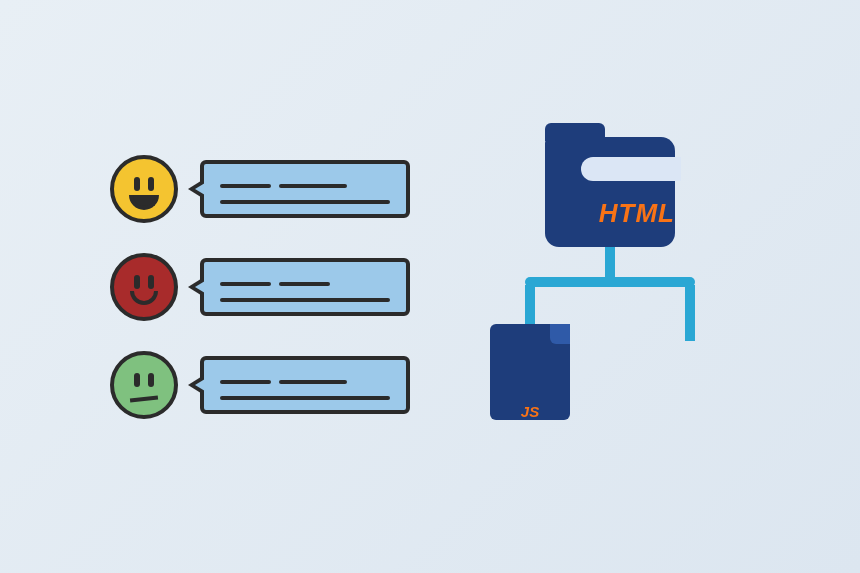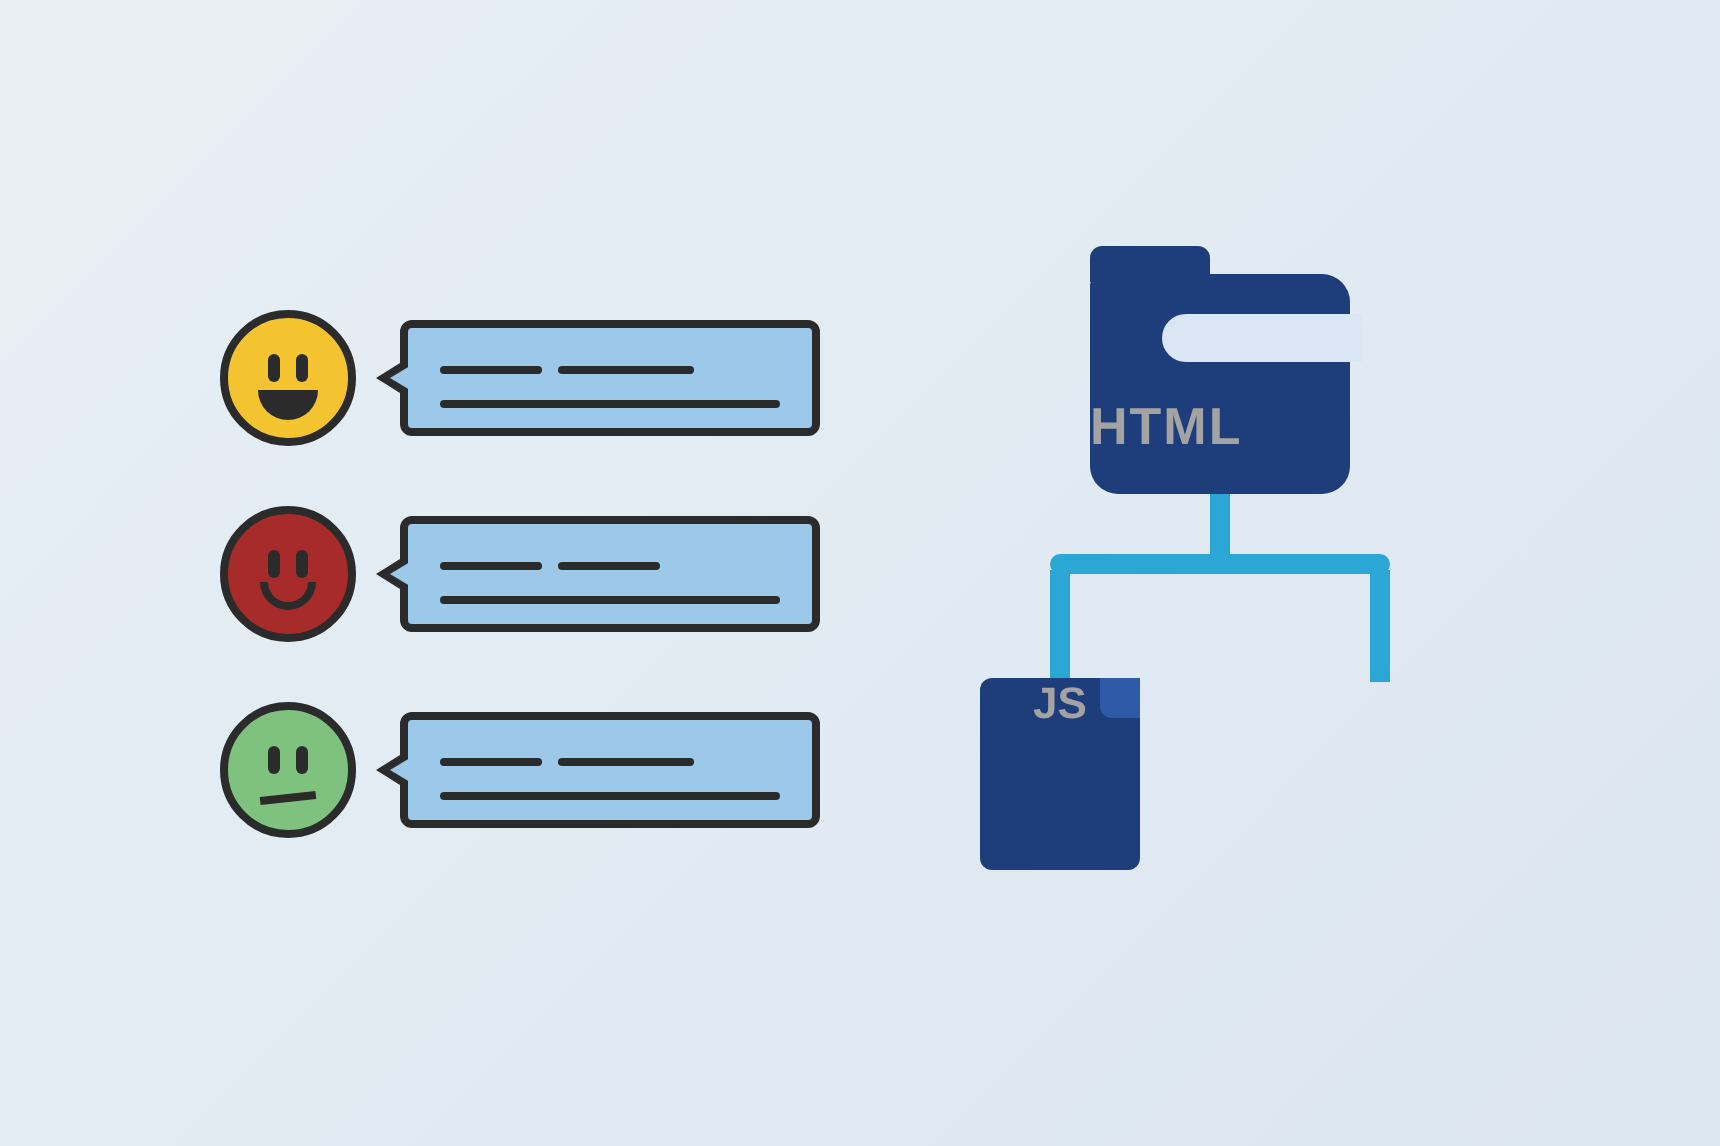--- a/index.html
+++ b/index.html
@@ -120,26 +120,27 @@
   .line.long  { width: 100%; }
   .line.two   { width: 40%; display:inline-block;}
   .tree {
     position: relative;
     width: 280px;
     height: 300px;
   }
   .folder {
     position: absolute;
     background: #1e3d7b;
-    color: #a3a3a3;
+    color: #f97316;
     font-weight: bold;
     display: flex;
-    align-items: flex-start;
+    align-items: flex-end;
     justify-content: center;
     border-radius: 10px;
+    font-style: italic;
   }
   .folder.html {
     width: 130px;
     height: 110px;
     top: 0;
     left: 75px;
     font-size: 26px;
     letter-spacing: 1px;
     border-radius: 6px 14px 14px 14px;
     flex-direction: column;
@@ -158,22 +159,22 @@
     content:"";
     position:absolute;
     top:20px; right:-6px;
     width:100px; height:24px;
     background:#dbe6f5;
     border-radius:12px 0 0 12px;
   }
   .folder.leaf {
     width: 80px;
     height: 96px;
-    bottom: 2px;
-    font-size: 22px;
+    bottom: 17px;
+    font-size: 15px;
     border-radius: 6px 18px 6px 6px;
   }
   .folder.leaf::before{
     content:"";
     position:absolute;
     top:0; right:0;
     width:20px; height:20px;
     background:#2f5aa8;
     border-radius:0 0 0 6px;
   }

